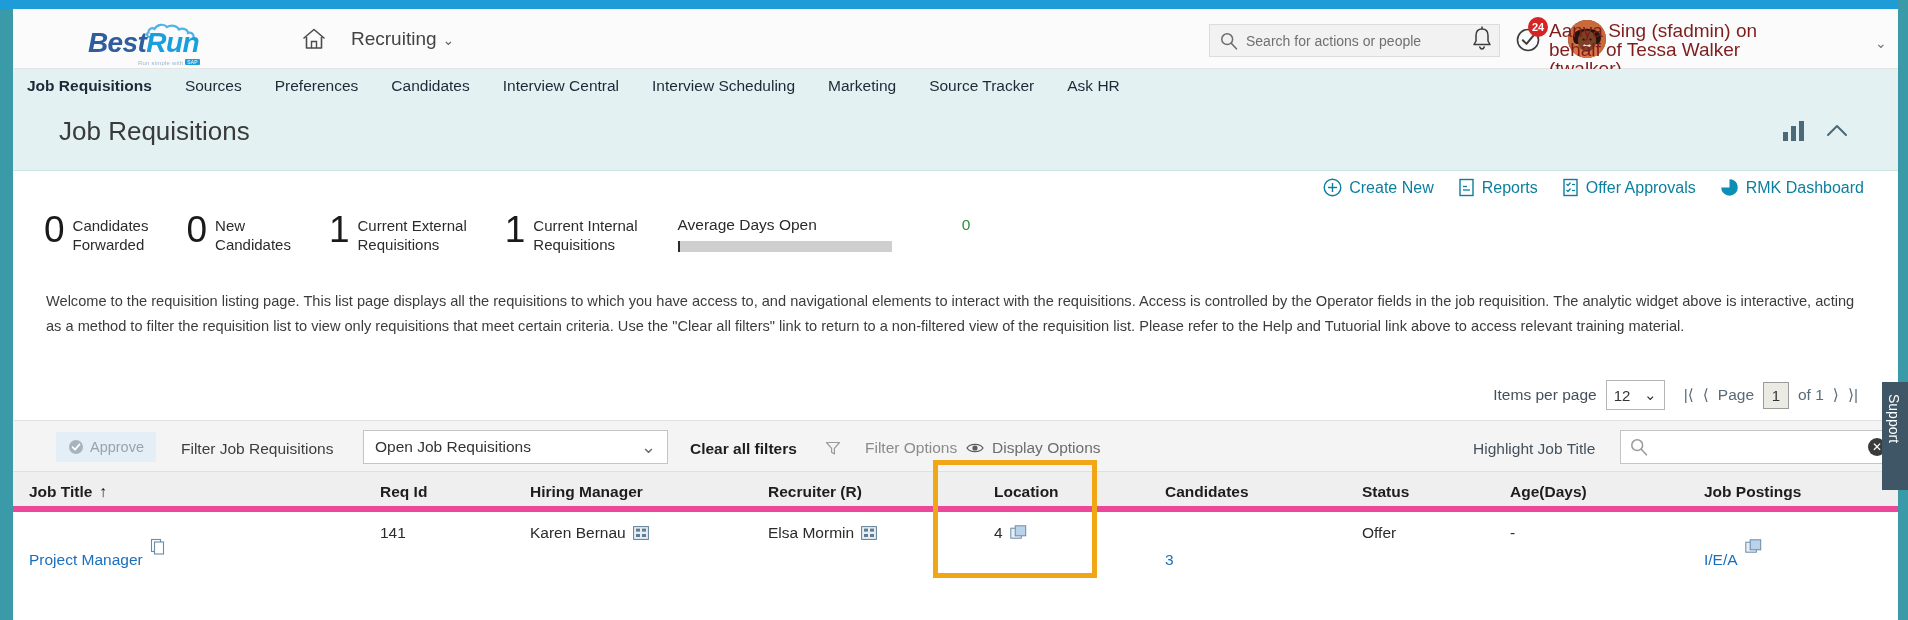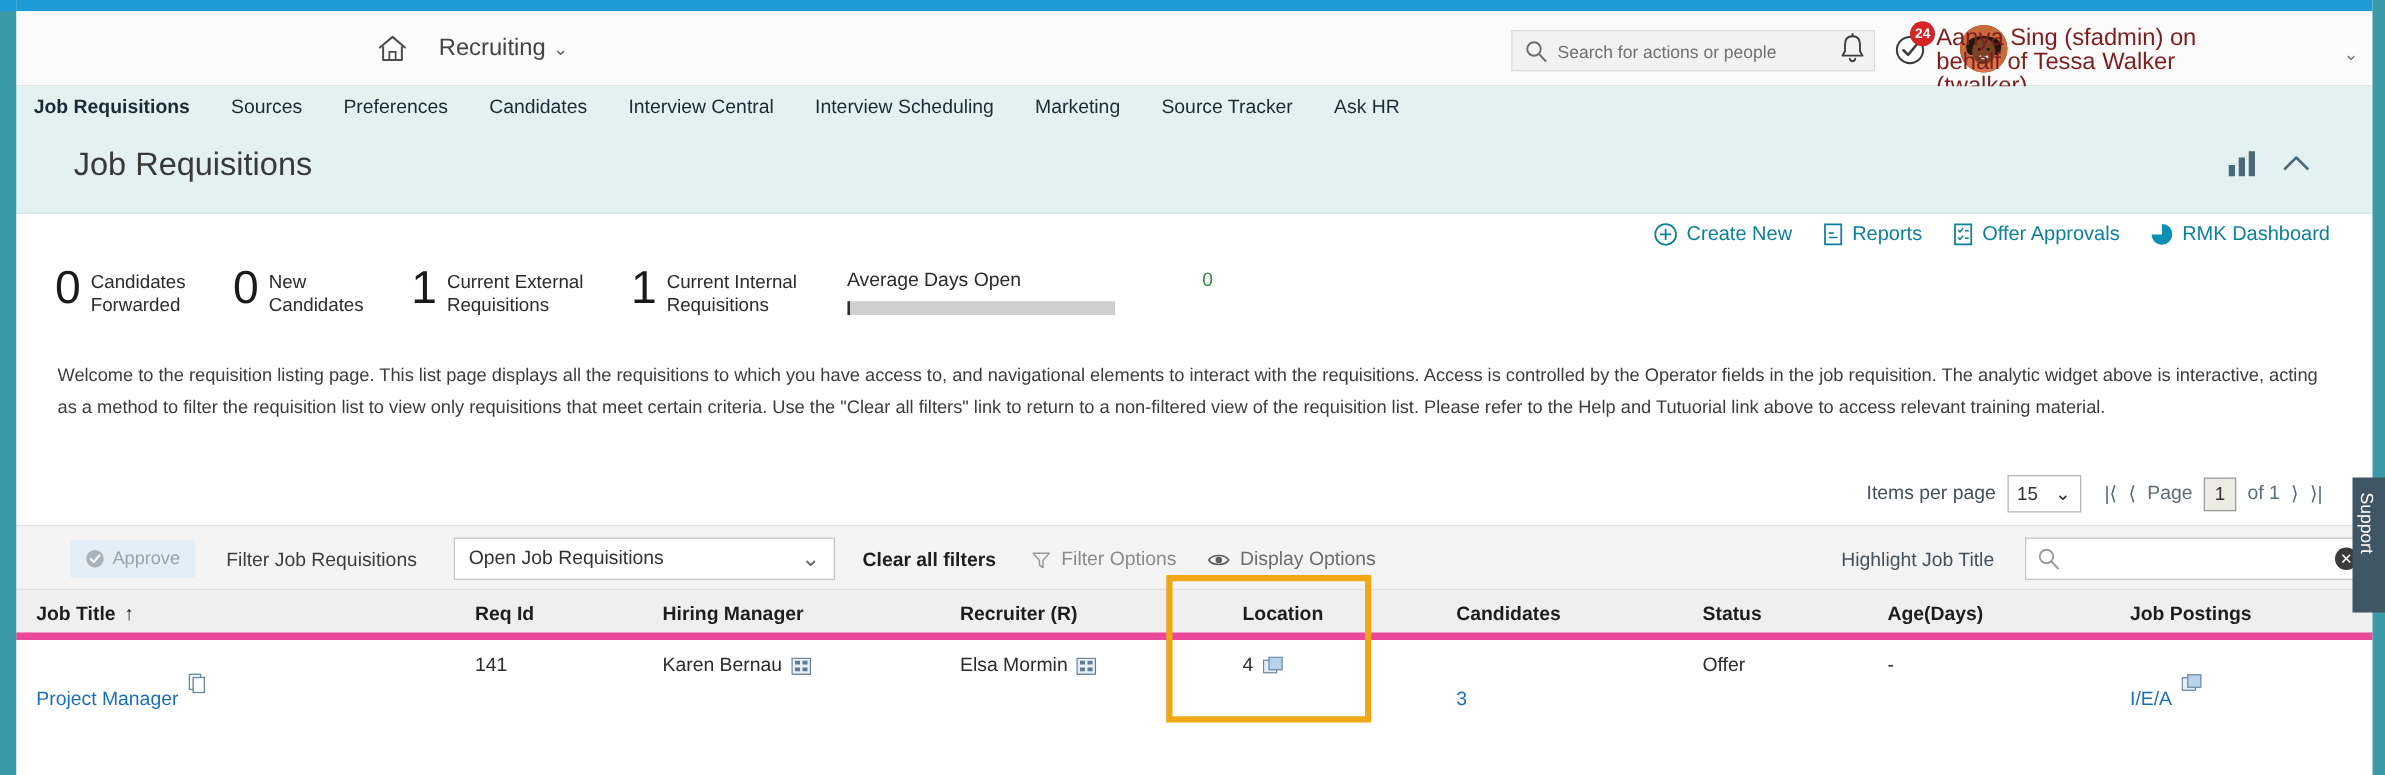--- a/index.html
+++ b/index.html
@@ -249,21 +249,21 @@
     display: flex; align-items: center; justify-content: space-between;
     padding: 0 11px; font-size: 15.5px; color: #333; cursor: pointer;
   }
   .clear-filters {
     position: absolute; left: 677px; top: 19px;
     font-size: 15.5px; font-weight: 700; color: #1e1e1e;
     cursor: pointer; white-space: nowrap;
   }
   .filter-options {
     position: absolute; left: 812px; top: 18px;
-    display: flex; align-items: center; gap: 8px;
+    display: flex; align-items: center; gap: 24px;
     font-size: 15.5px; color: #8b8b8b; cursor: pointer; white-space: nowrap;
   }
   .display-options {
     position: absolute; left: 953px; top: 18px;
     display: flex; align-items: center; gap: 8px;
     font-size: 15.5px; color: #6d6d6d; cursor: pointer; white-space: nowrap;
   }
   .highlight-label {
     position: absolute; left: 1460px; top: 19px;
     font-size: 15.5px; color: #44505c; white-space: nowrap;
@@ -330,20 +330,32 @@
 <div id="app">
 
   <div class="left-rail">
     <div class="left-rail-top"></div>
   </div>
   <div class="top-accent"></div>
   <div class="right-rail"></div>
 
   <div class="header">
 
+    <div class="logo">
+      <svg class="logo-cloud" viewBox="0 0 62 16">
+        <path d="M4 14 C1 14 0 11 2.5 9.5 C2 6 6 4 8.5 6 C11 1 18 0.5 21 4 C25 1.5 31 2.5 33 6.5 C37 4.5 42 6.5 42 10 C45 9 48 11 47.5 14" fill="none" stroke="#4fb3e8" stroke-width="2.2" stroke-linecap="round"></path>
+      </svg>
+      <div class="logo-text">
+        <span class="logo-best">Best</span><span class="logo-run">Run</span>
+      </div>
+      <div class="logo-tag">
+        <span>Run simple with</span>
+        <span class="sap">SAP</span>
+      </div>
+    </div>
 
     <svg class="home-icon" viewBox="0 0 26 26">
       <path d="M3 12 L13 3.5 L23 12" fill="none" stroke="#4c4c4c" stroke-width="1.6" stroke-linecap="round" stroke-linejoin="round"></path>
       <path d="M5.5 11 L5.5 22 L20.5 22 L20.5 11" fill="none" stroke="#4c4c4c" stroke-width="1.6" stroke-linejoin="round"></path>
       <path d="M10.5 22 L10.5 15.5 L15.5 15.5 L15.5 22" fill="none" stroke="#4c4c4c" stroke-width="1.4"></path>
     </svg>
 
     <div class="menu-module">
       <span>Recruiting</span><span class="chev">⌄</span>
     </div>
@@ -482,21 +494,21 @@
       </div>
       <div class="avg-bar"></div>
     </div>
   </div>
 
   <div class="desc">Welcome to the requisition listing page. This list page displays all the requisitions to which you have access to, and navigational elements to interact with the requisitions. Access is controlled by the Operator fields in the job requisition. The analytic widget above is interactive, acting as a method to filter the requisition list to view only requisitions that meet certain criteria. Use the "Clear all filters" link to return to a non-filtered view of the requisition list. Please refer to the Help and Tutuorial link above to access relevant training material.</div>
 
   <div class="pager">
     <div class="lbl">Items per page</div>
     <div class="pg-select">
-      <span>15</span>
+      <span>12</span>
       <span>⌄</span>
     </div>
     <div class="pg-nav">
       <span>|⟨</span>
       <span>⟨</span>
       <span>Page</span>
       <div class="pg-num">1</div>
       <span>of 1</span>
       <span>⟩</span>
       <span>⟩|</span>

